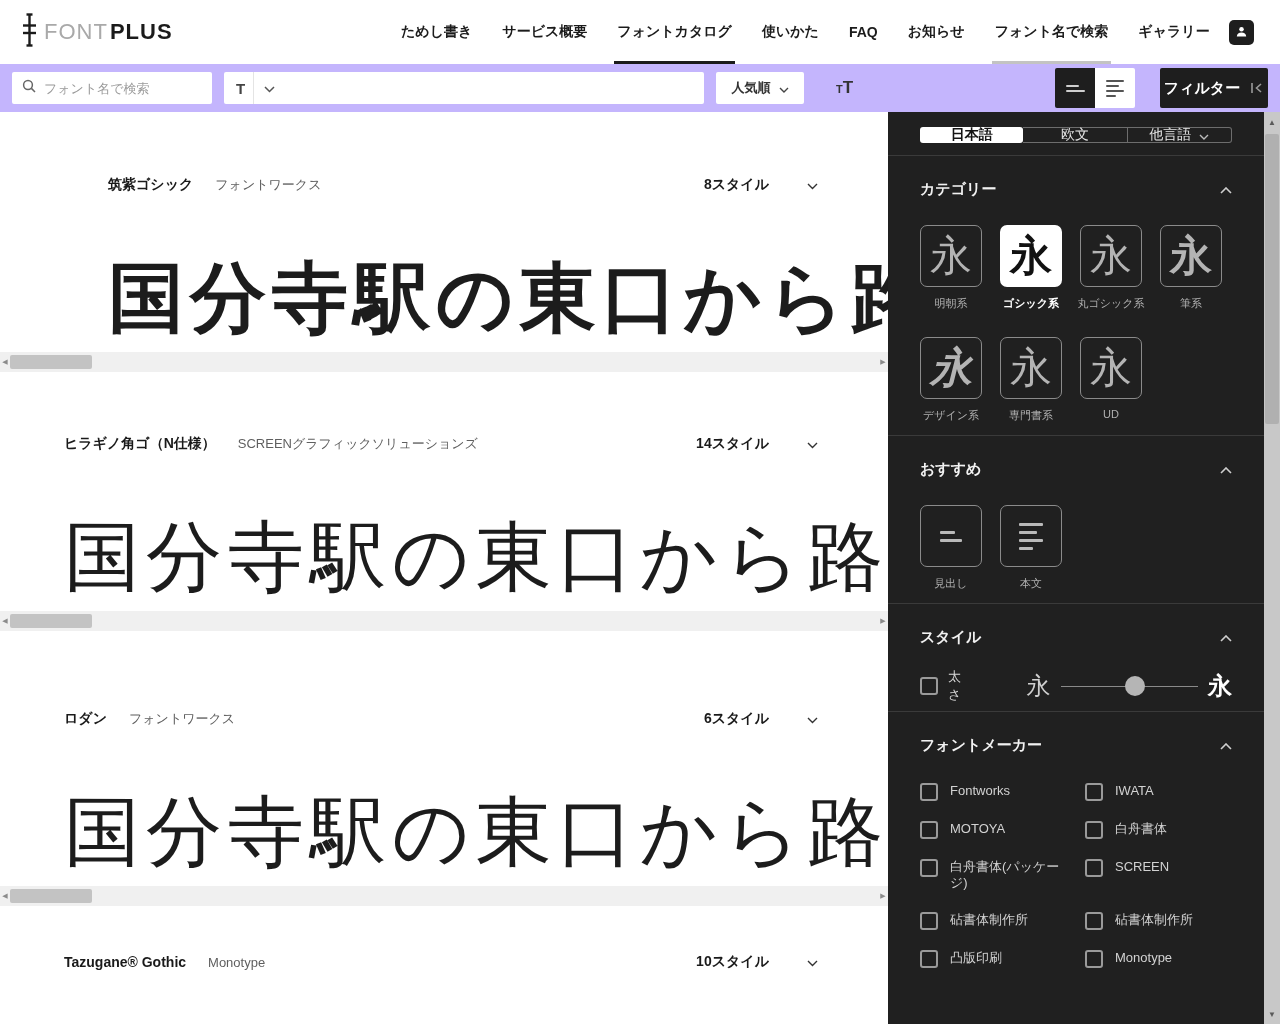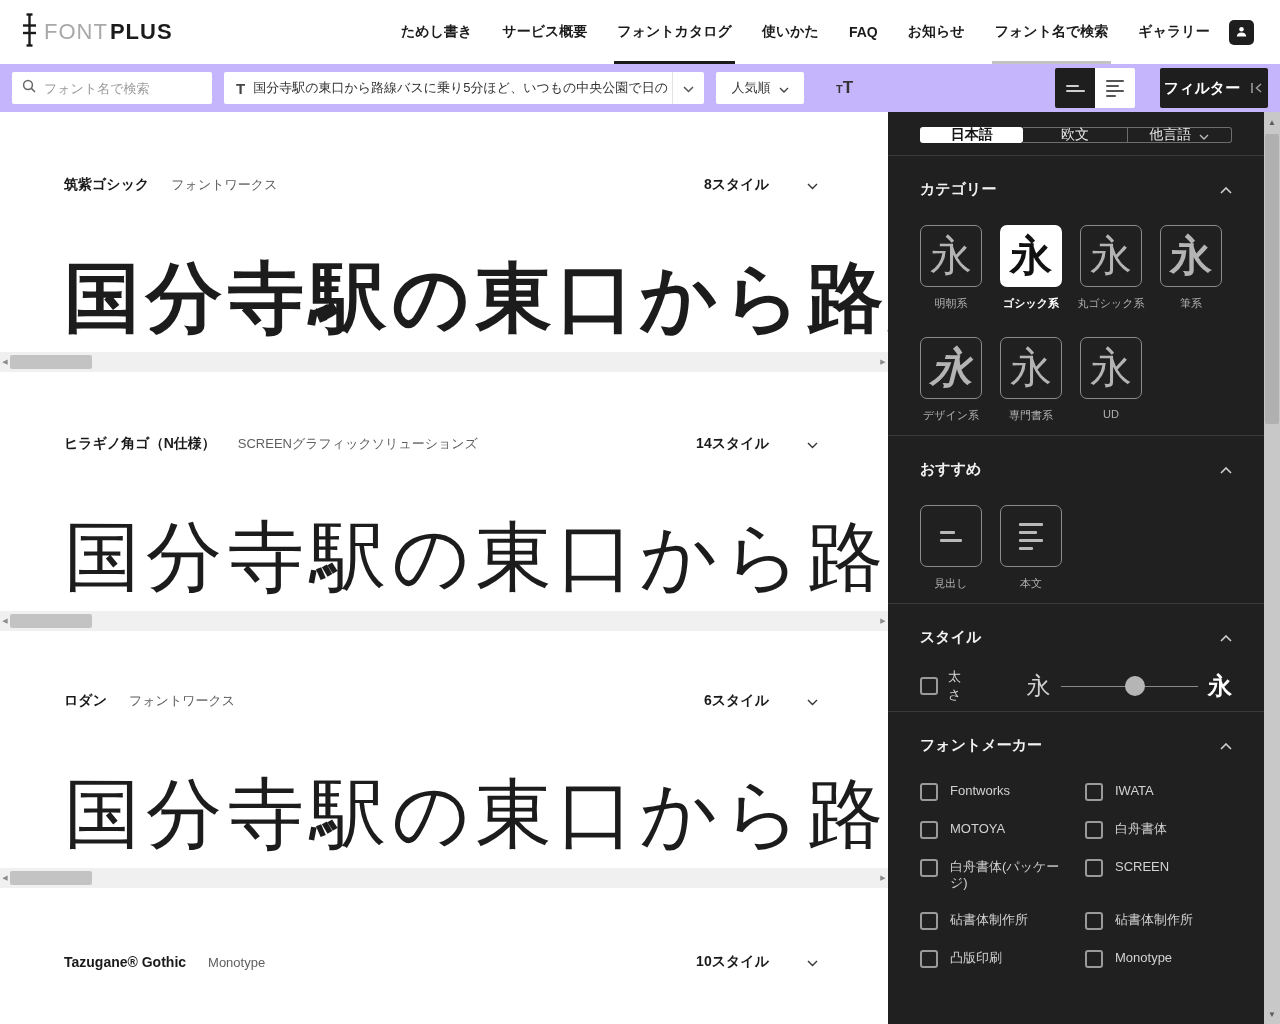--- a/index.html
+++ b/index.html
@@ -30,21 +30,21 @@
   .search-box input::placeholder { color:#9a9a9a; }
   .sample-box { position:absolute; left:224px; top:8px; width:480px; height:32px; background:#fff;
     border-radius:2px; display:flex; align-items:center; }
   .sample-t { font-size:15px; font-weight:700; color:#444; padding:0 8px 0 12px; }
   .sample-box input { border:none; outline:none; flex:1; font-size:13px; color:#333; background:transparent;
     font-family:"Liberation Sans", sans-serif; }
   .sample-caret { width:32px; height:32px; border:none; background:transparent; border-left:1px solid #e4e4e4;
     display:flex; align-items:center; justify-content:center; color:#555; cursor:pointer; }
   .sort-box { position:absolute; left:716px; top:8px; width:88px; height:32px; background:#fff; border:none;
     border-radius:2px; display:flex; align-items:center; justify-content:center; gap:8px;
-    font-size:13px; font-weight:400; color:#333; cursor:pointer; }
+    font-size:13px; font-weight:700; color:#333; cursor:pointer; }
   .size-icon { position:absolute; left:836px; top:14px; font-weight:700; color:#333; cursor:default; }
   .size-icon .t-small { font-size:11px; } .size-icon .t-big { font-size:17px; }
   .size-track { position:absolute; left:866px; top:87px; width:124px; height:2px; background:#b9b9b9; border-radius:1px; }
   .size-thumb { position:absolute; left:916px; top:79px; width:18px; height:18px; border-radius:50%;
     background:#1e1e1e; cursor:pointer; }
   .size-value { position:absolute; left:1002px; top:80px; font-size:14px; color:#3c3c3c; }
   .segmented { position:absolute; left:1055px; top:4px; width:80px; height:40px; display:flex; border-radius:2px; overflow:hidden; }
   .seg-btn { width:40px; height:40px; border:none; display:flex; flex-direction:column;
     align-items:flex-start; justify-content:center; gap:3px; padding-left:11px; cursor:pointer; }
   .seg-btn.dark { background:#1e1e1e; } .seg-btn.light { background:#fff; }
@@ -63,21 +63,21 @@
   .styles-group { margin-left:auto; display:flex; align-items:center; gap:38px; cursor:pointer; }
   .styles-count { font-size:14px; font-weight:700; color:#1a1a1a; }
   .preview { margin:42px 0 0 64px; height:118px; display:flex; align-items:center; white-space:nowrap;
     overflow:hidden; font-size:76px; letter-spacing:6px; color:#1c1c1c; }
   .preview.w600 { font-weight:600; } .preview.w400 { font-weight:400; } .preview.w500 { font-weight:500; }
   .hscroll { position:absolute; top:180px; left:0; width:888px; height:20px; background:#f0f0f0; }
   .hscroll .thumb { position:absolute; left:10px; top:3px; width:82px; height:14px; background:#c3c3c3; border-radius:2px; cursor:pointer; }
   .hscroll .arr { position:absolute; top:0; width:10px; height:20px; display:flex; align-items:center;
     justify-content:center; font-size:7px; color:#8b8b8b; cursor:pointer; }
   .hscroll .arr.left { left:0; } .hscroll .arr.right { right:0; }
-  .card1 { top:60px; } .card2 { top:319px; } .card3 { top:576px; } .card4 { top:837px; }
+  .card1 { top:60px;padding-left:44px; } .card2 { top:319px; } .card3 { top:594px; } .card4 { top:837px; }
 
   
   .panel { position:absolute; top:112px; left:888px; width:376px; height:912px; background:#202020; overflow:hidden; }
   .tabs { display:flex; margin:15px 32px 0 32px; height:16px; }
   .tab { flex:1; display:flex; align-items:center; justify-content:center; gap:8px; font-size:14px; cursor:pointer;
     color:#e8e8e8; background:transparent; border:1px solid #6d6d6d; border-left-width:0; font-family:"Liberation Sans", sans-serif; }
   .tab:first-child { border-left-width:1px; border-radius:3px 0 0 3px; }
   .tab:last-child { border-radius:0 3px 3px 0; }
   .tab.active { background:#fff; color:#141414; font-weight:700; border:none; border-radius:3px; }
   .panel-section { margin-top:12px; border-top:1px solid #3a3a3a; padding:24px 32px 0 32px; }
@@ -162,21 +162,20 @@
       <span>
         <svg width="14" height="14" viewBox="0 0 14 14">
             <circle cx="6" cy="6" r="4.4" fill="none" stroke="#666" stroke-width="1.5"></circle>
         <line x1="9.4" y1="9.4" x2="13" y2="13" stroke="#666" stroke-width="1.5"></line>
           </svg>
       </span>
       <input type="text" placeholder="フォント名で検索" style="">
     </div>
     <div class="sample-box">
       <span class="sample-t">T</span>
-      <input type="text" value="国分寺駅の東口から路線バスに乗り5分ほど、いつもの中央公園で日の" style="">
       <button class="sample-caret">
         <span>
           <svg width="11" height="7" viewBox="0 0 11 7">
               <path d="M1 1l4.5 4.5L10 1" fill="none" stroke="#555" stroke-width="1.5"></path>
             </svg>
         </span>
       </button>
     </div>
     <button class="sort-box">
       <span>人気順</span>

